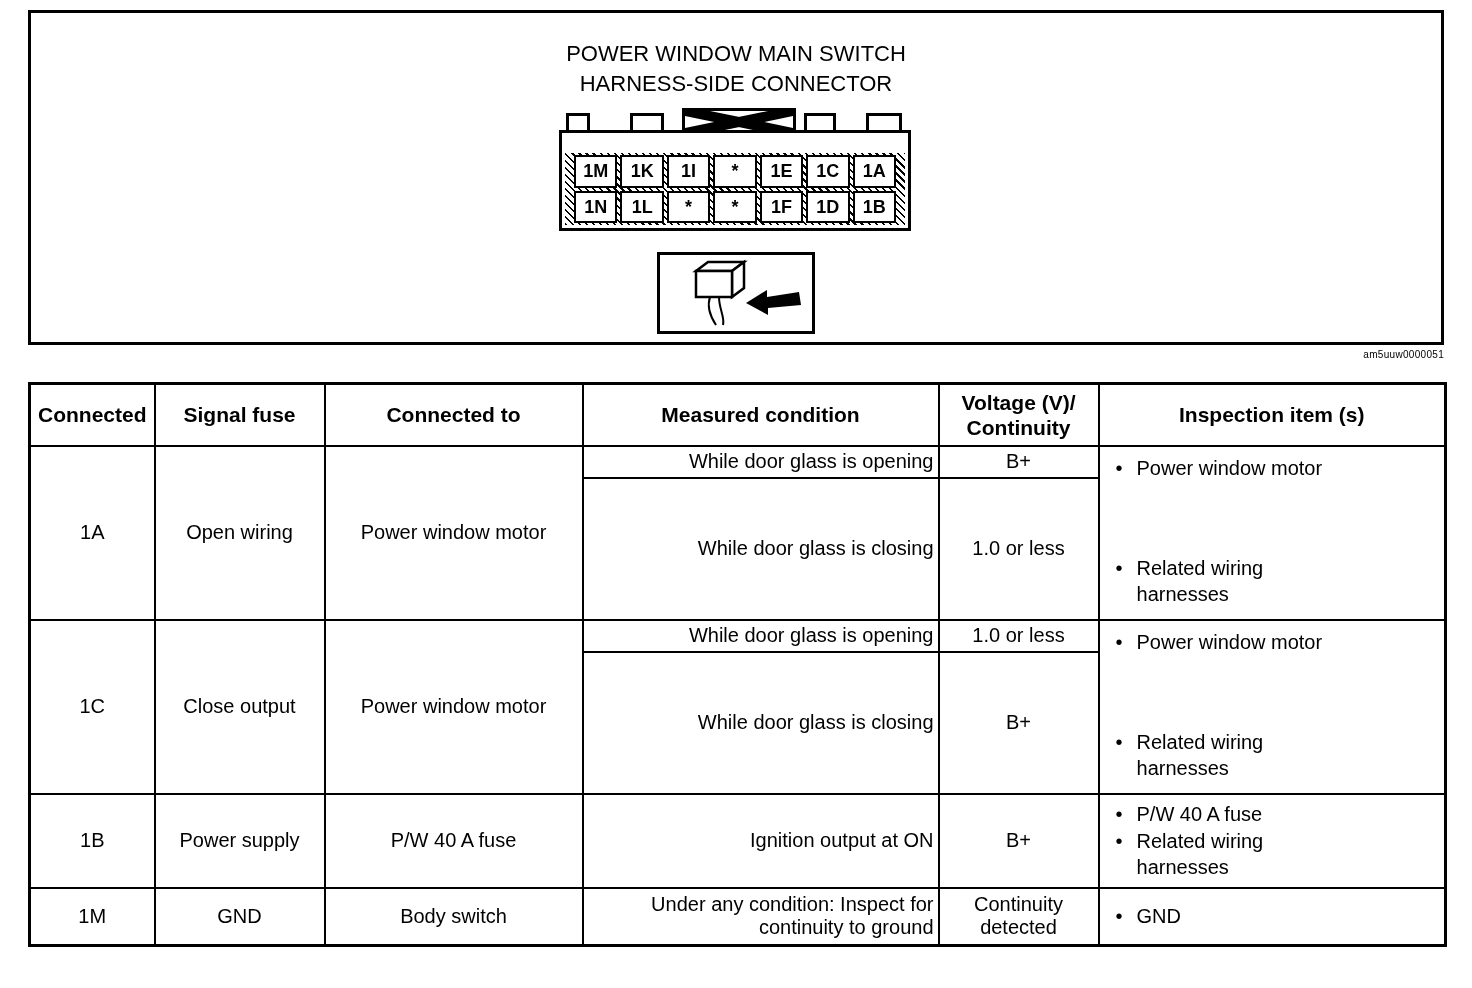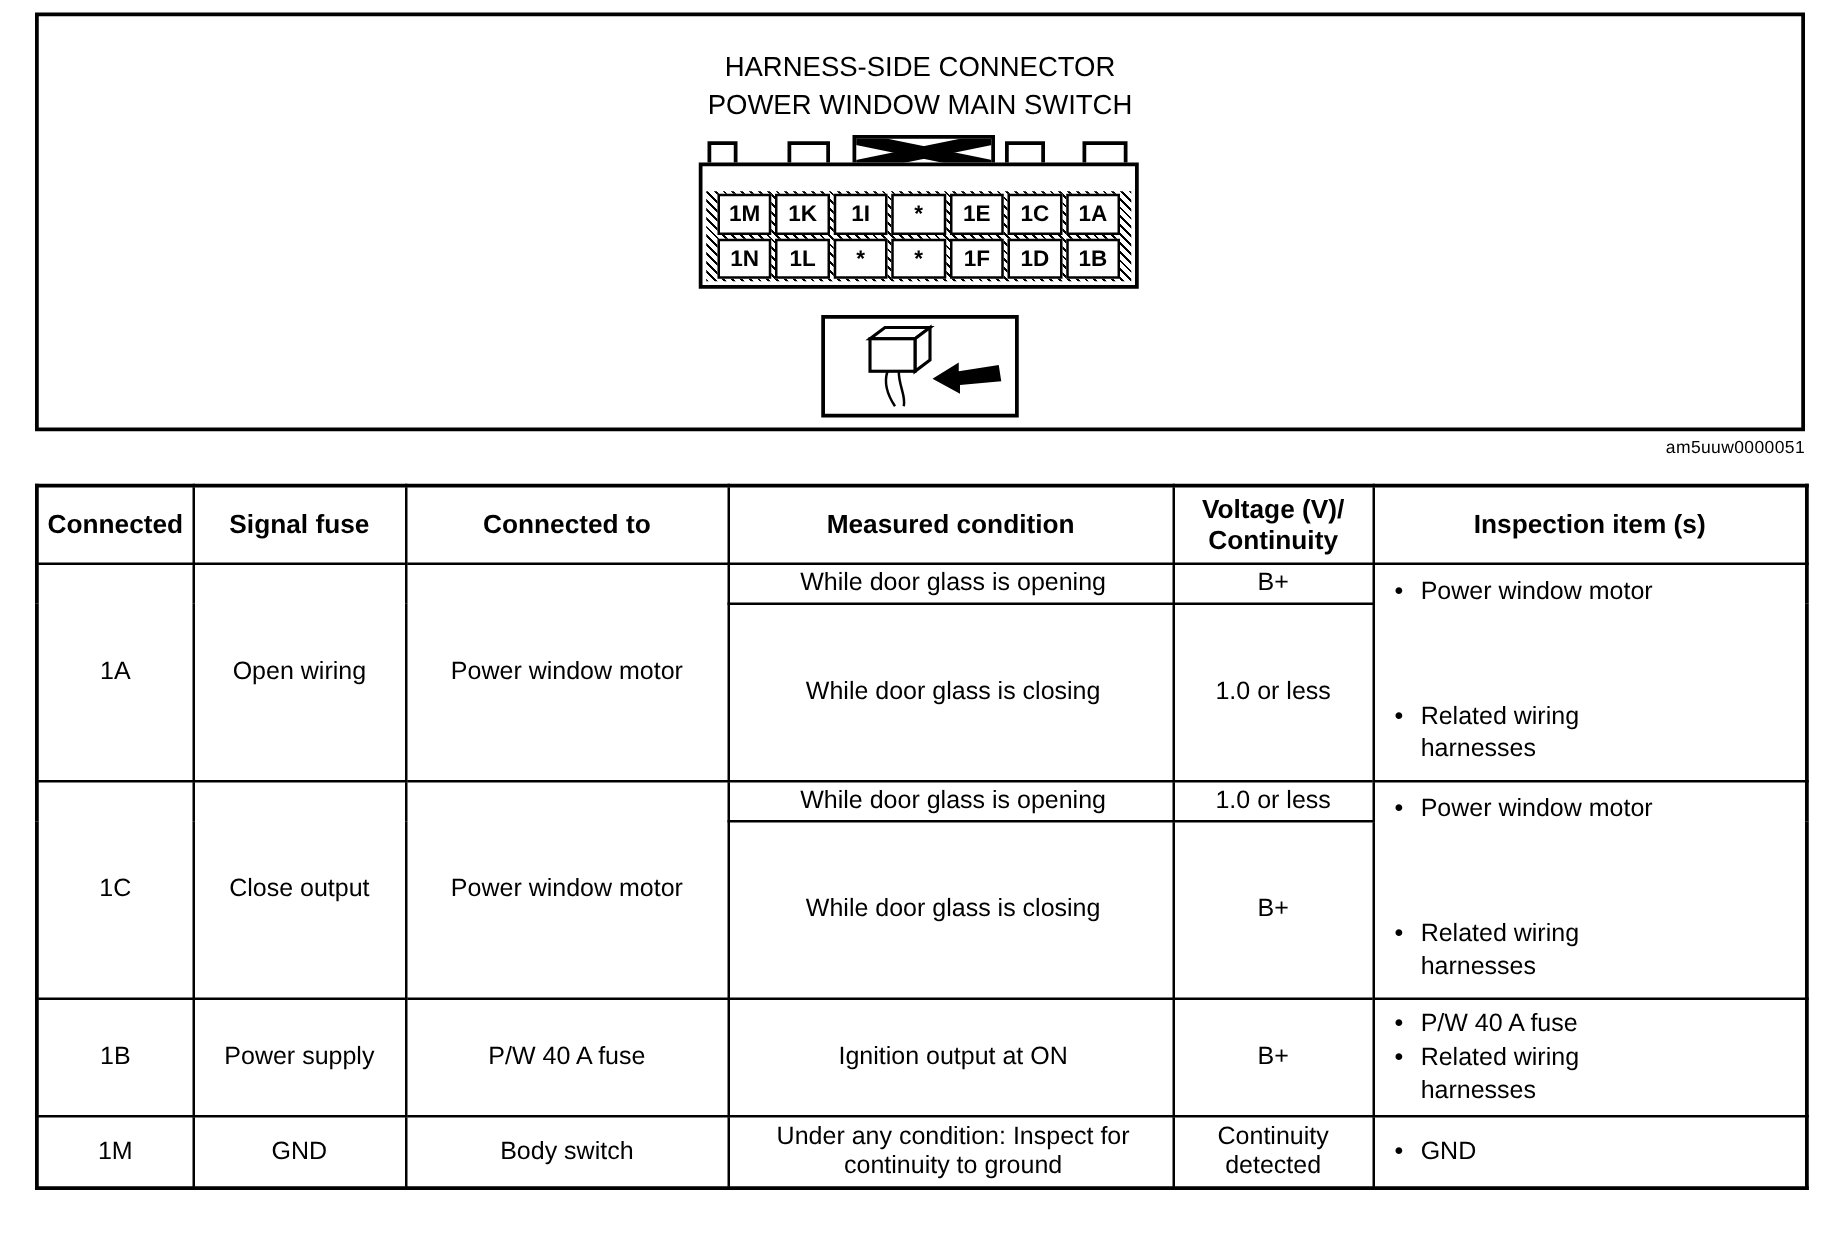--- a/index.html
+++ b/index.html
@@ -50,42 +50,42 @@
     display:flex; align-items:center; justify-content:center;
     font-weight:700; font-size:18px;
   }
   .icon-box {
     width:158px; height:82px; border:3px solid #000;
     margin:18px auto 0 auto;
     display:flex; align-items:center; justify-content:center;
     background:#fff;
   }
   .fig-caption {
-    text-align:right; font-size:14px; margin-top:4px; letter-spacing:0.3px;
+    text-align:right; font-size:10px; margin-top:4px; letter-spacing:0.3px;
   }
 
   
   table.signal-table {
     margin-top:22px;
     border-collapse:collapse;
     border:3px solid #000;
     width:1416px;
     table-layout:fixed;
   }
   .signal-table th, .signal-table td {
     border:2px solid #000;
     font-size:20px;
     vertical-align:middle;
     background:#fff;
   }
   .signal-table th {
     font-weight:700; text-align:center; height:62px; padding:4px 6px; font-size:21px; line-height:1.2;
   }
   .c-center { text-align:center; padding:4px 6px; }
-  .c-cond   { text-align:center; padding:2px 4px 2px 8px; }
+  .c-cond   { text-align:right; padding:2px 4px 2px 8px; }
   .c-volt   { text-align:center; padding:2px 6px; }
   .c-insp   { vertical-align:top; padding:0; }
 
   tr.row-short { height:32px; }
   tr.row-tall  { height:142px; }
   tr.row-1b    { height:94px; }
   tr.row-1m    { height:58px; }
 
   .insp-split {
     display:flex; flex-direction:column; justify-content:space-between;
@@ -103,22 +103,22 @@
   .bullet { font-size:20px; }
   .wrap-narrow { max-width:158px; display:inline-block; }
 </style>
 </head>
 <body>
 
 <div class="page">
 
   <div class="figure-box">
     <div class="fig-title">
+      <div>POWER WINDOW MAIN SWITCH</div>
       <div>HARNESS-SIDE CONNECTOR</div>
-      <div>POWER WINDOW MAIN SWITCH</div>
     </div>
 
     <div class="connector">
       <div class="conn-tab tab1"></div>
       <div class="conn-tab tab2"></div>
       <div class="conn-xbox">
         <svg viewBox="0 0 100 100" preserveAspectRatio="none">
           <line x1="0" y1="0" x2="100" y2="100" stroke="#000" stroke-width="10" vector-effect="non-scaling-stroke"></line>
           <line x1="100" y1="0" x2="0" y2="100" stroke="#000" stroke-width="10" vector-effect="non-scaling-stroke"></line>
         </svg>

